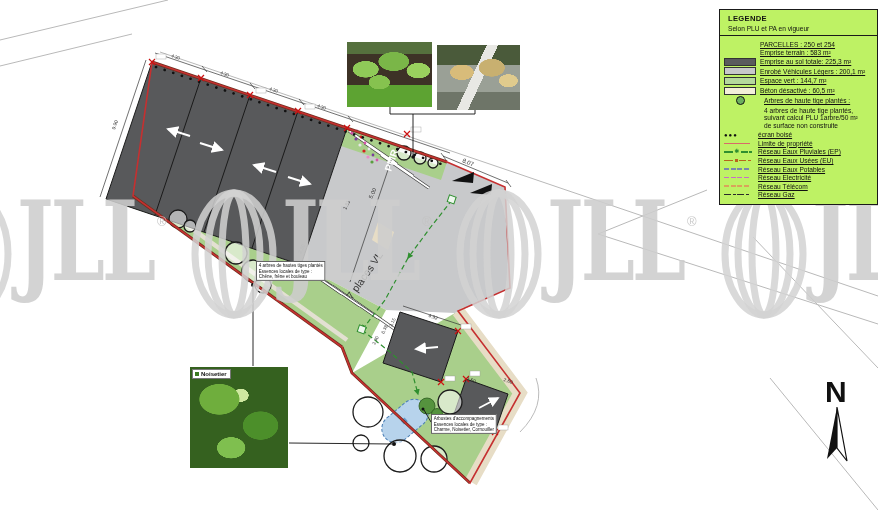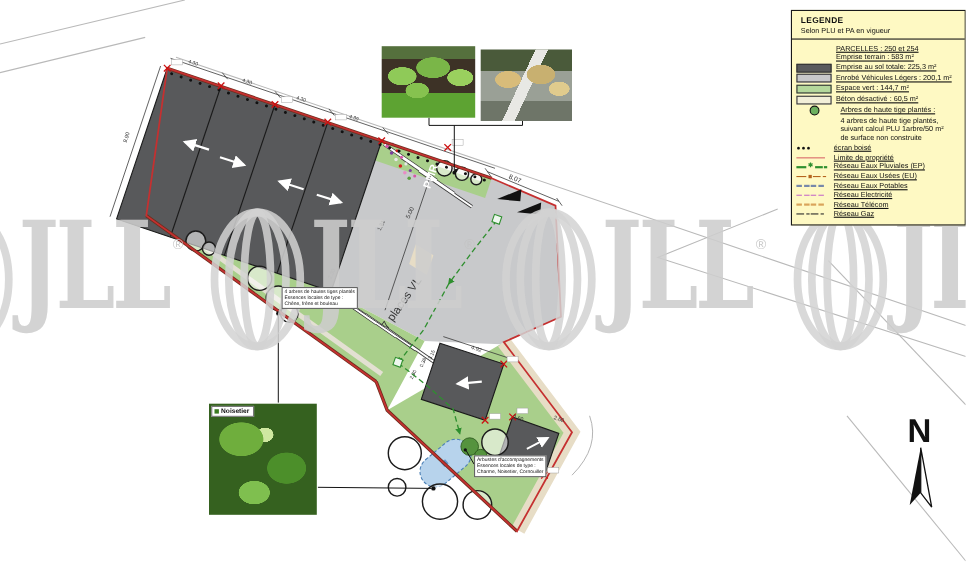--- a/index.html
+++ b/index.html
@@ -41,21 +41,21 @@
       font-size:6px;font-weight:bold;color:#111;padding:0 3px 0 2px;line-height:8px;
       display:flex;align-items:center;gap:2px;}
   .chip-sq{width:4px;height:4px;background:#3c7a22;display:inline-block;}
   
   .note{position:absolute;z-index:3;background:#fff;border:0.5px solid #555;
         font-size:5px;line-height:6px;color:#111;padding:1px 2px;white-space:nowrap;
         transform:scale(0.9);transform-origin:left top;}
   #note-trees{left:256px;top:261px;}
   #note-shrubs{left:431px;top:414px;}
   
-  #legend{position:absolute;left:719px;top:9px;width:157px;z-index:4;background:#fef9c3;
+  #legend{position:absolute;left:719px;top:9px;width:157px;z-index:4;background:#bef264;
           border:1.2px solid #1a1a1a;font-size:6.6px;color:#111;}
   #legend .lg-head{padding:4px 6px 3px 8px;border-bottom:1px solid #1a1a1a;}
   #legend .lg-title{font-weight:bold;font-size:7.6px;letter-spacing:0.3px;}
   #legend .lg-sub{margin-top:2px;}
   #legend .lg-body{padding:3px 3px 4px 4px;}
   .lg-row{display:flex;align-items:center;gap:4px;margin:1.6px 0;}
   .lg-indent{padding-left:36px;}
   .lg-sublines{padding-left:40px;line-height:7.6px;}
   .u{text-decoration:underline;text-decoration-thickness:0.5px;text-underline-offset:1px;}
   .sw{width:30px;height:6px;border:0.7px solid #333;flex:0 0 30px;}

